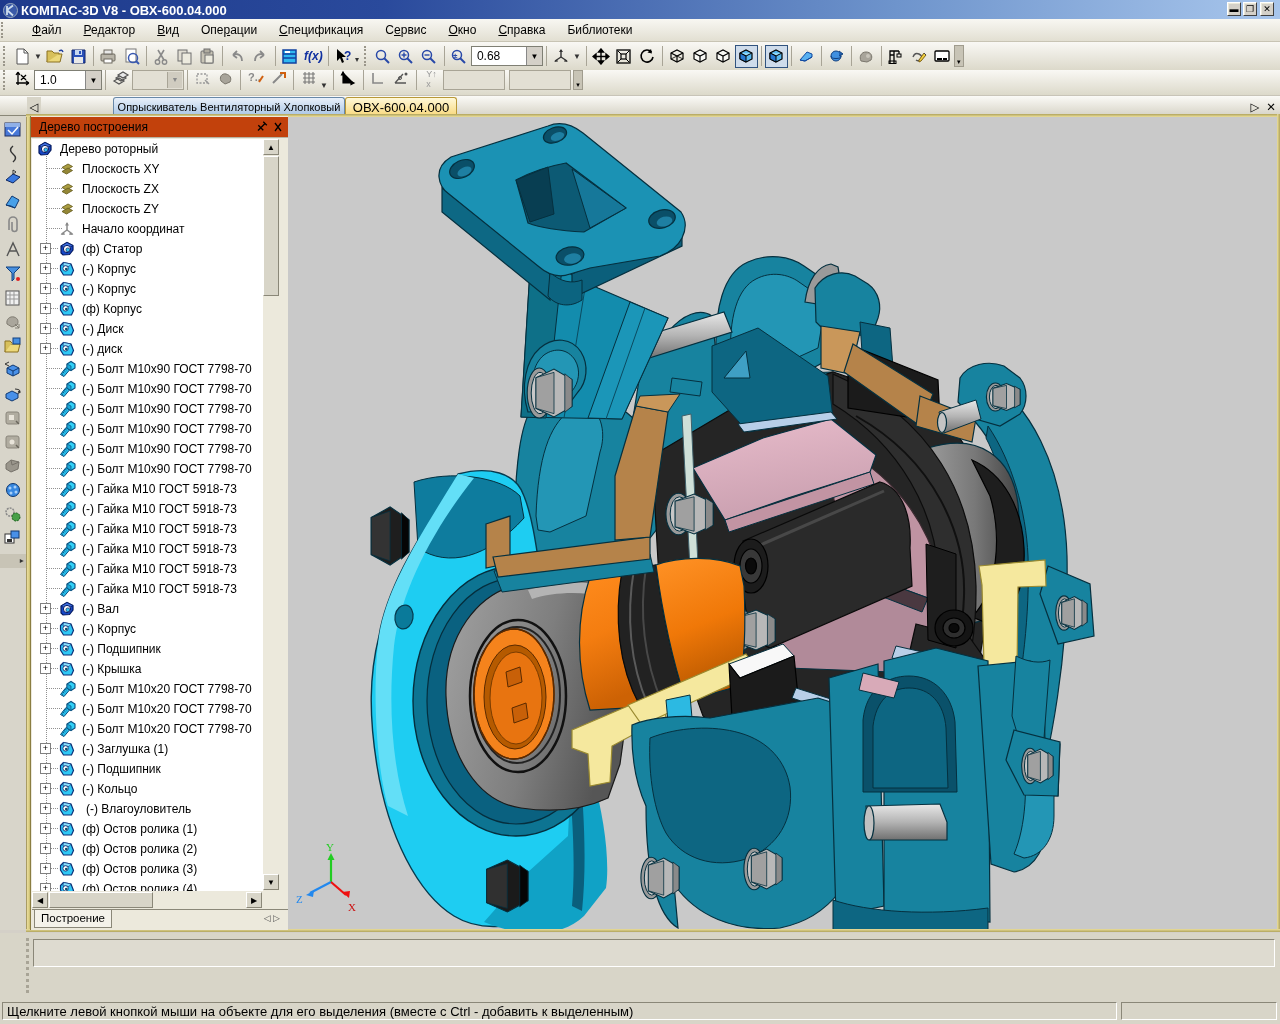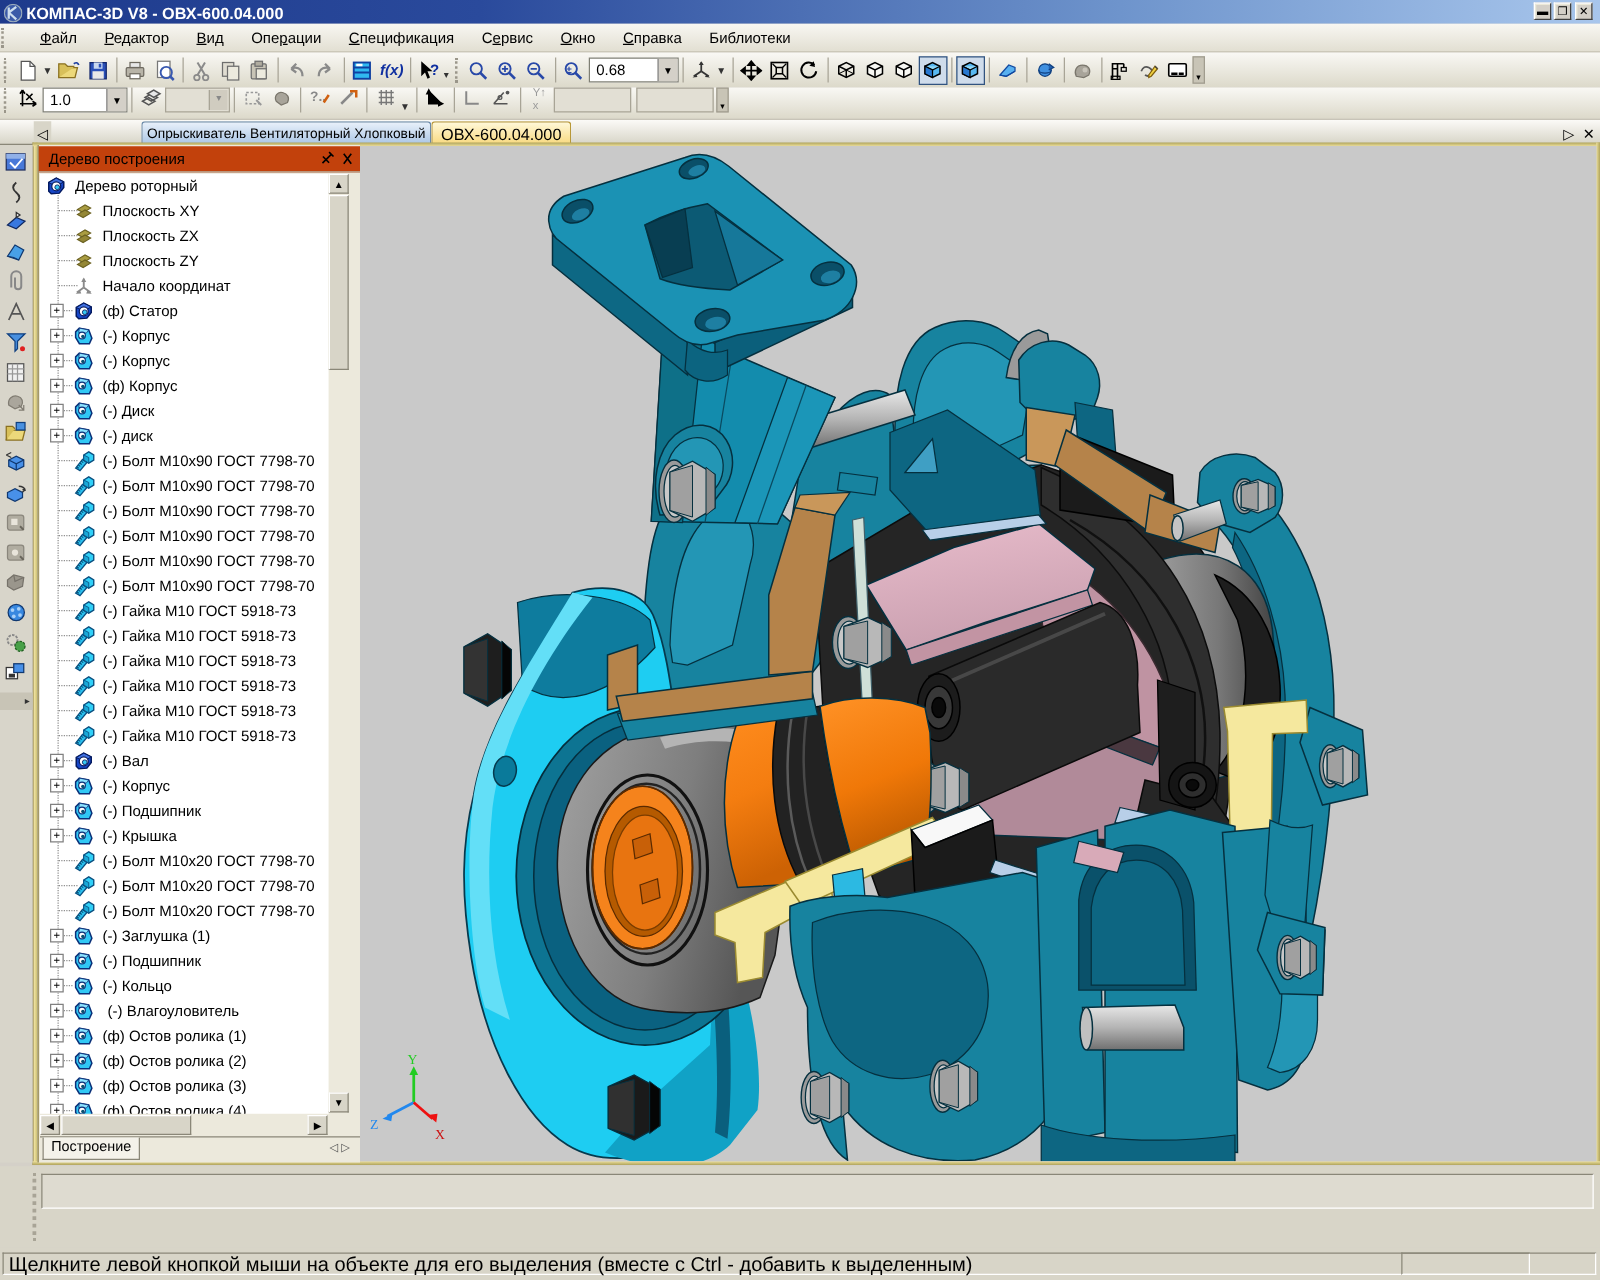--- a/index.html
+++ b/index.html
@@ -1045,15 +1045,15 @@
 <text x="38" y="735" font-size="11" fill="#22cc22" font-family="Liberation Serif">Y</text>
 <text x="8" y="787" font-size="11" fill="#2288ee" font-family="Liberation Serif">Z</text>
 <text x="60" y="795" font-size="11" fill="#cc1111" font-family="Liberation Serif">X</text>
     </svg>
 </div>
 <div id="propbar">
  <div class="abs" style="left:26px;top:5px;height:55px;border-left:3px dotted #a8a496"></div>
  <div class="abs sunken" style="left:33px;top:6px;width:1242px;height:28px;background:#dedbd0"></div>
 </div>
 <div id="statusbar">
- <div class="abs sunken" style="left:2px;top:4px;width:1222px;height:18px;padding:1px 4px;font-size:16px">Щелкните левой кнопкой мыши на объекте для его выделения (вместе с Ctrl - добавить к выделенным)</div>
+ <div class="abs sunken" style="left:2px;top:4px;width:1115px;height:18px;padding:1px 4px;font-size:13px">Щелкните левой кнопкой мыши на объекте для его выделения (вместе с Ctrl - добавить к выделенным)</div>
  <div class="abs sunken" style="left:1121px;top:4px;width:156px;height:18px"></div>
 </div>
 
 </body></html>

